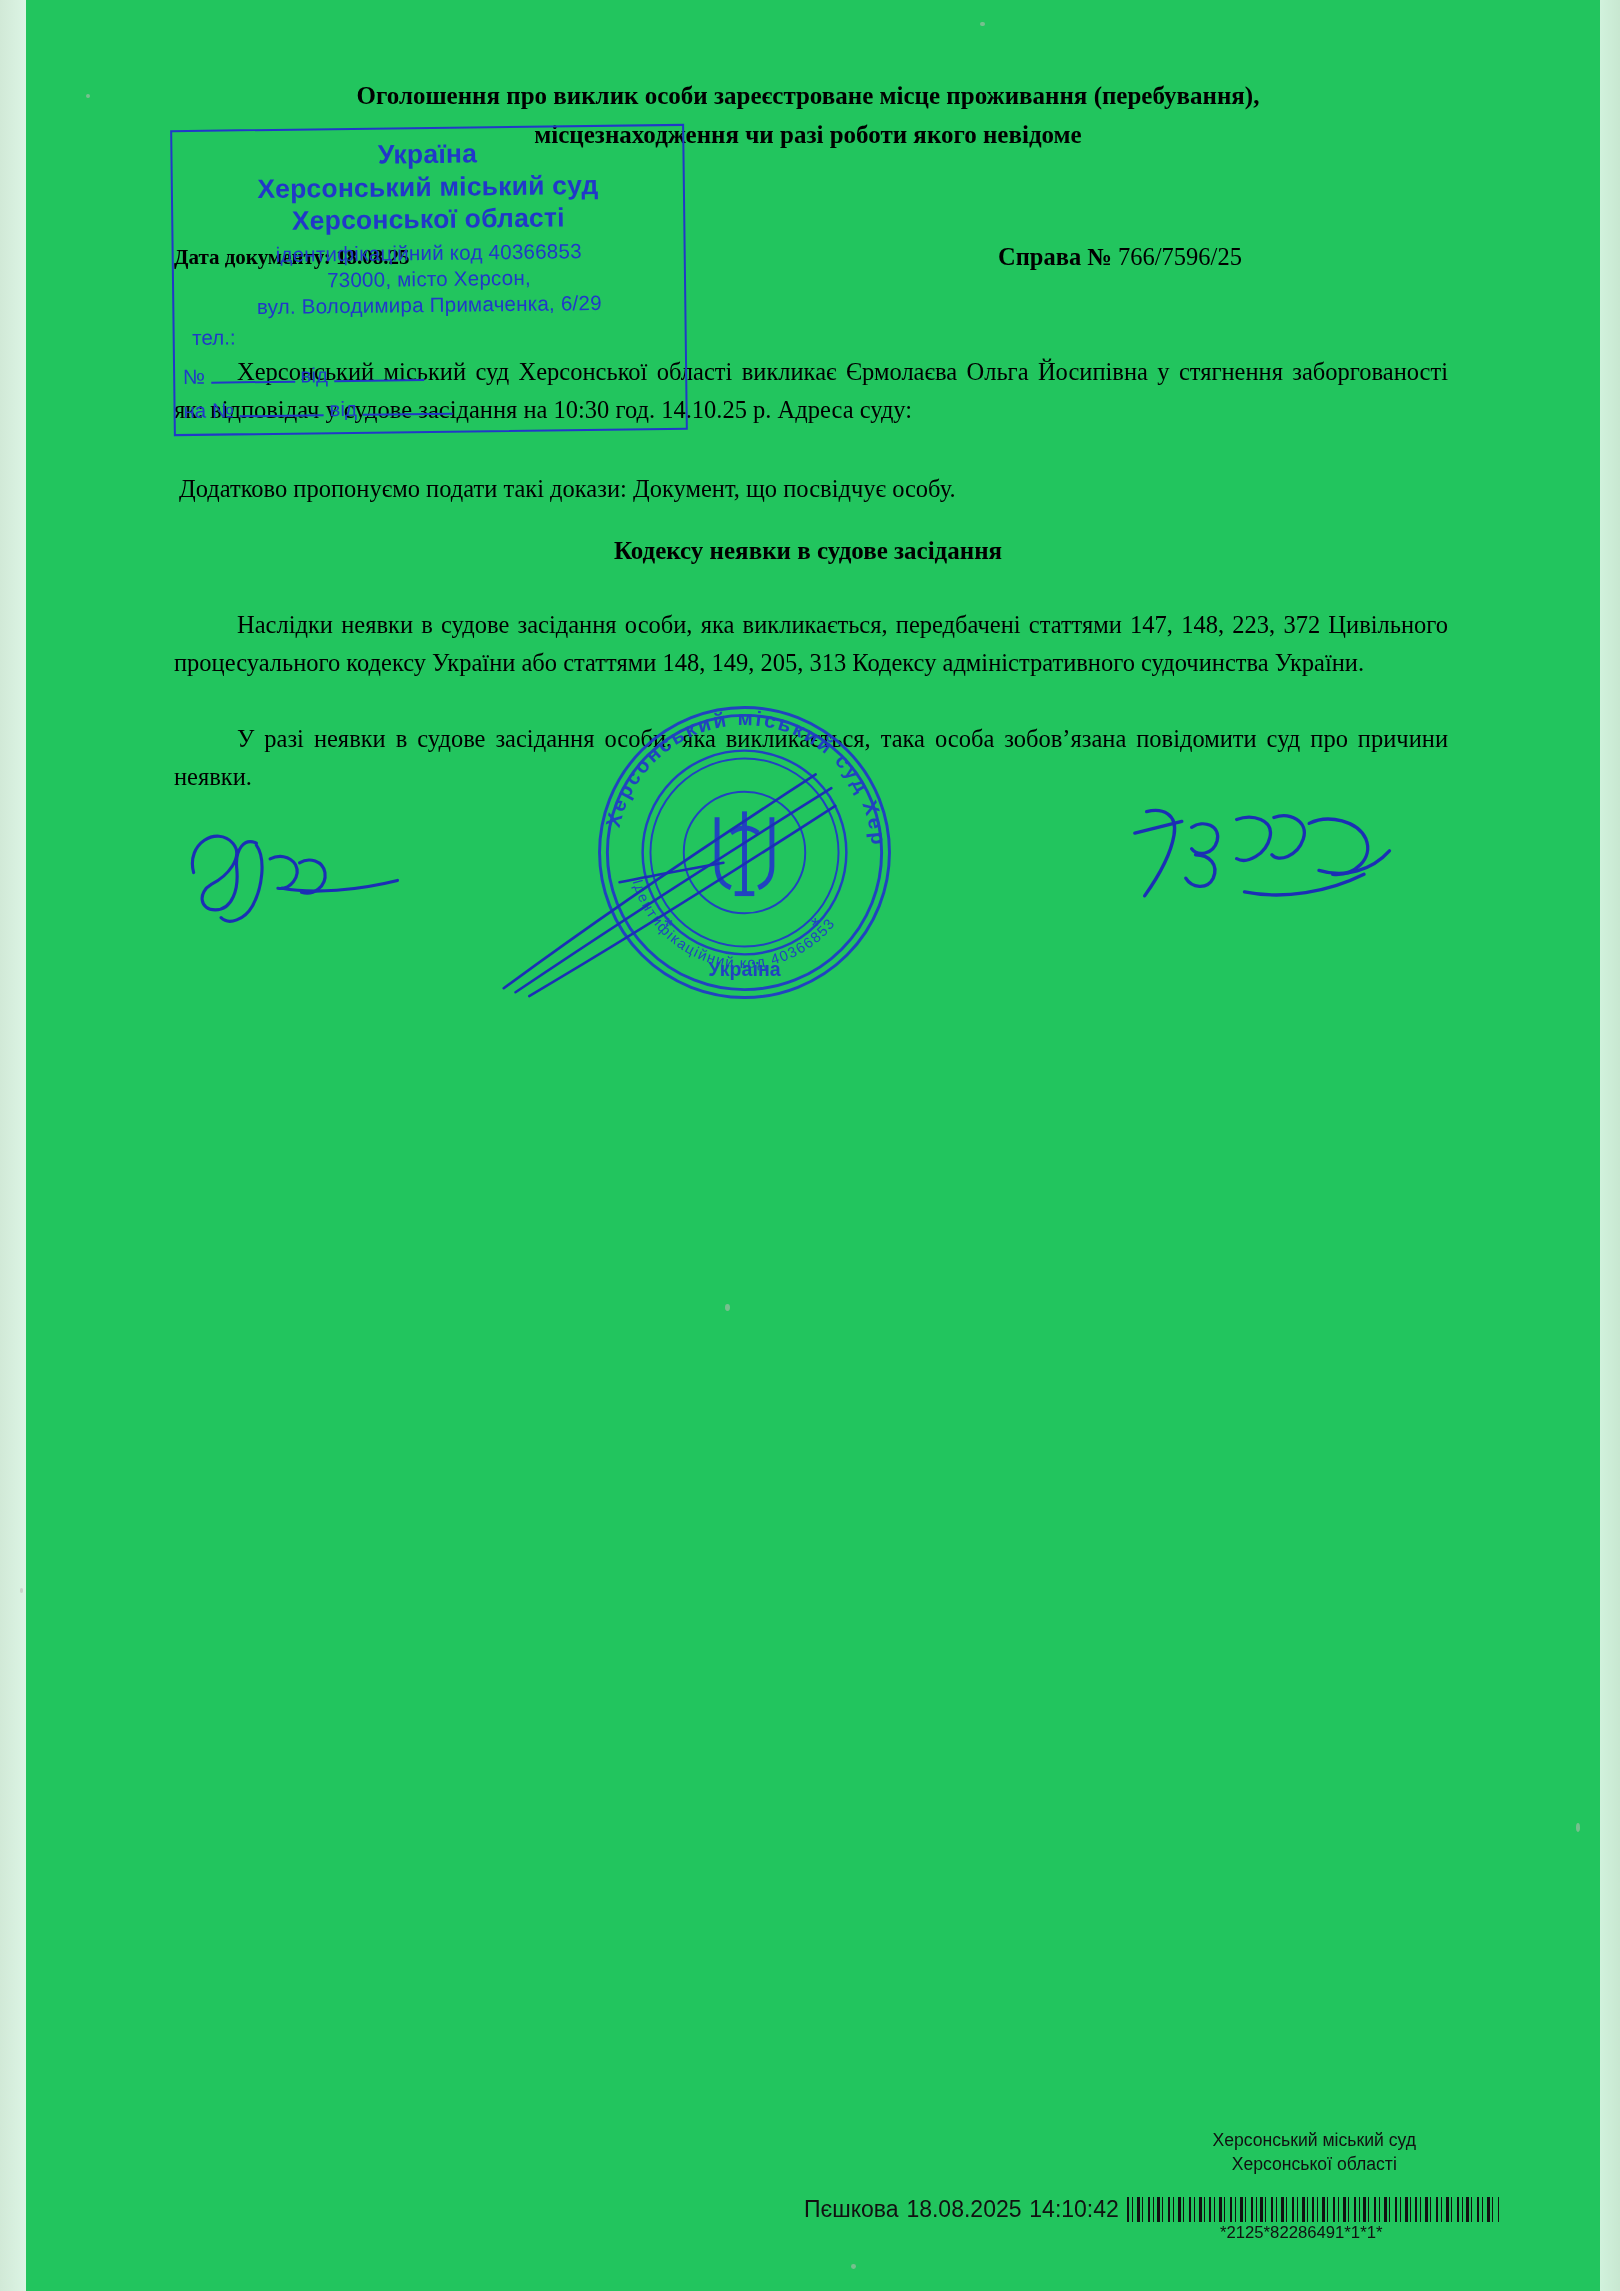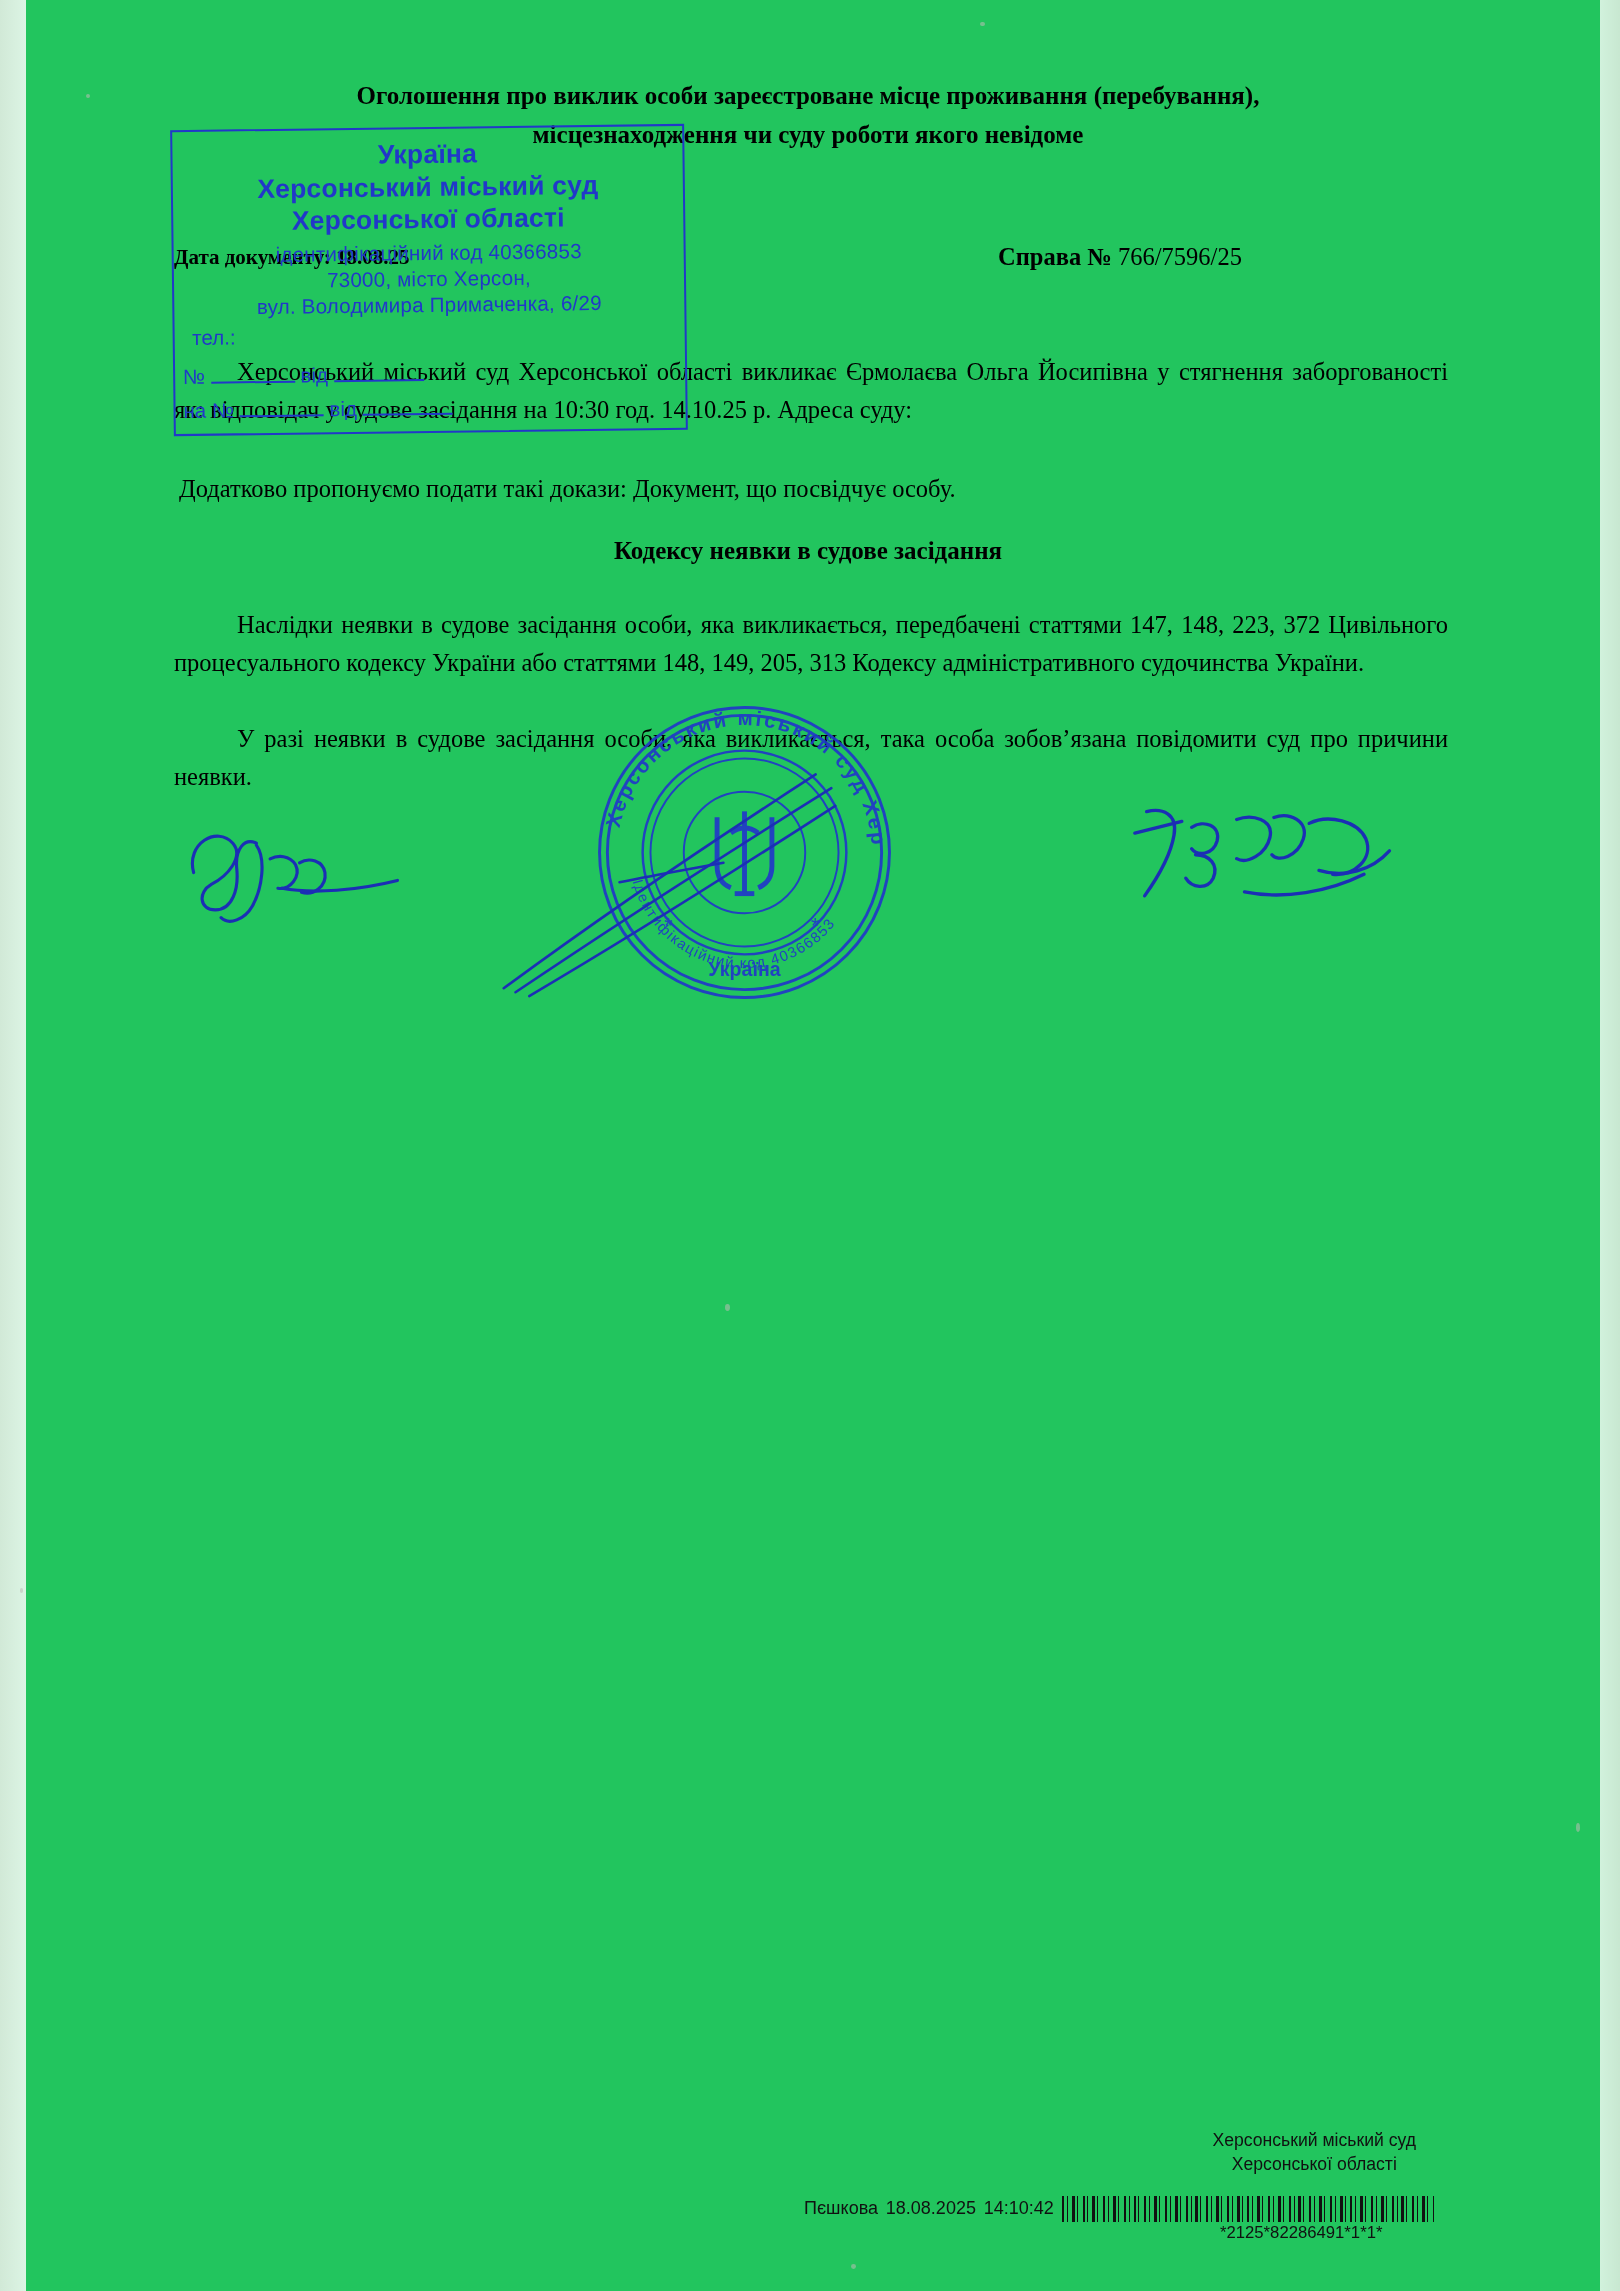--- a/index.html
+++ b/index.html
@@ -173,21 +173,21 @@
     font-family: "Liberation Sans", sans-serif;
     font-size: 17.6px;
     line-height: 23.5px;
     color: #111;
   }
   .footer-line {
     position: absolute;
     left: 804px;
     top: 2196px;
     font-family: "Liberation Sans", sans-serif;
-    font-size: 18px;
+    font-size: 23px;
     color: #111;
     display: flex;
     align-items: center;
     gap: 7.8px;
   }
   .barcode {
     display: inline-block;
     height: 25.5px;
     width: 372px;
     background-image: repeating-linear-gradient(90deg,
@@ -215,21 +215,21 @@
 
   <div class="speck" style="left:980px;top:21.6px;width:4.9px;height:4.9px;"></div>
   <div class="speck" style="left:86px;top:94px;width:3.9px;height:3.9px;"></div>
   <div class="speck" style="left:725px;top:1304px;width:4.9px;height:6.9px;"></div>
   <div class="speck" style="left:851px;top:2264px;width:4.9px;height:4.9px;"></div>
   <div class="speck" style="left:1576px;top:1823px;width:3.9px;height:8.8px;"></div>
   <div class="speck" style="left:19.6px;top:1588px;width:3.9px;height:4.9px;"></div>
 
   <div class="doc-title">
     <div>Оголошення про виклик особи зареєстроване місце проживання (перебування),</div>
-    <div>місцезнаходження чи суду роботи якого невідоме</div>
+    <div>місцезнаходження чи разі роботи якого невідоме</div>
   </div>
 
   <div class="doc-date">
     <span>Дата документу:</span>
     <span class="val">18.08.25</span>
   </div>
 
   <div class="case-no">
     <span class="lbl">Справа №</span>
     <span>766/7596/25</span>

